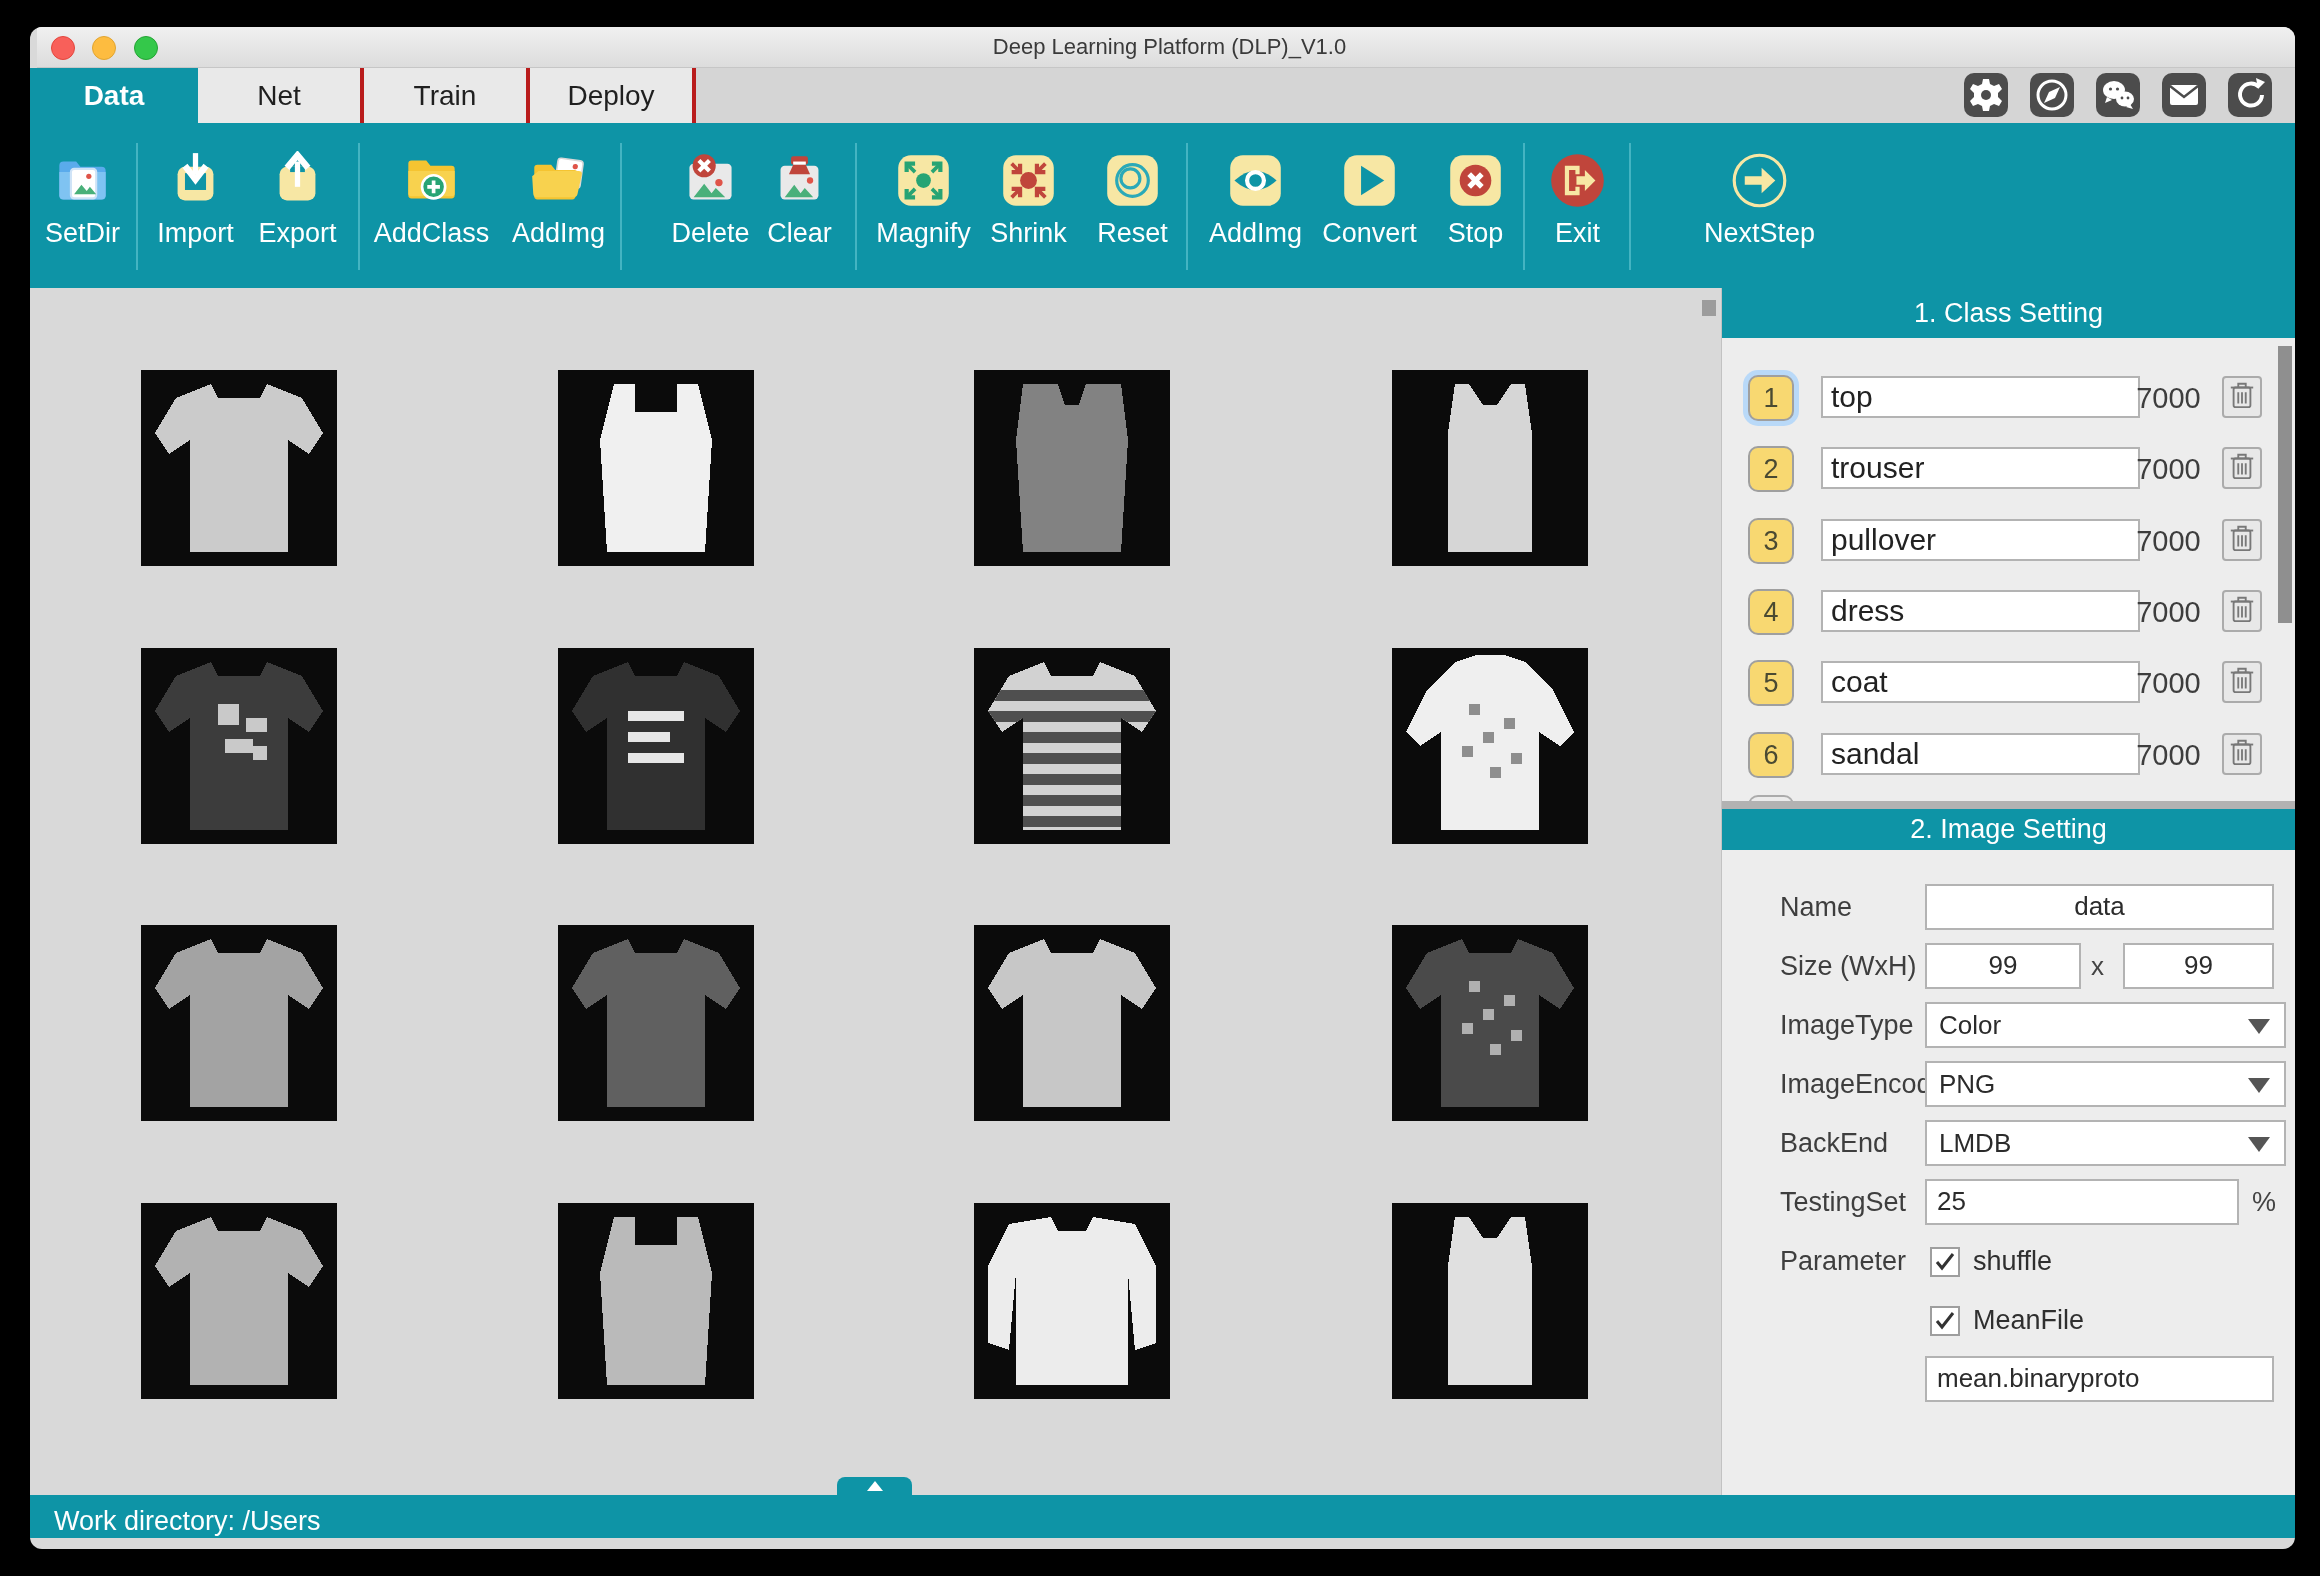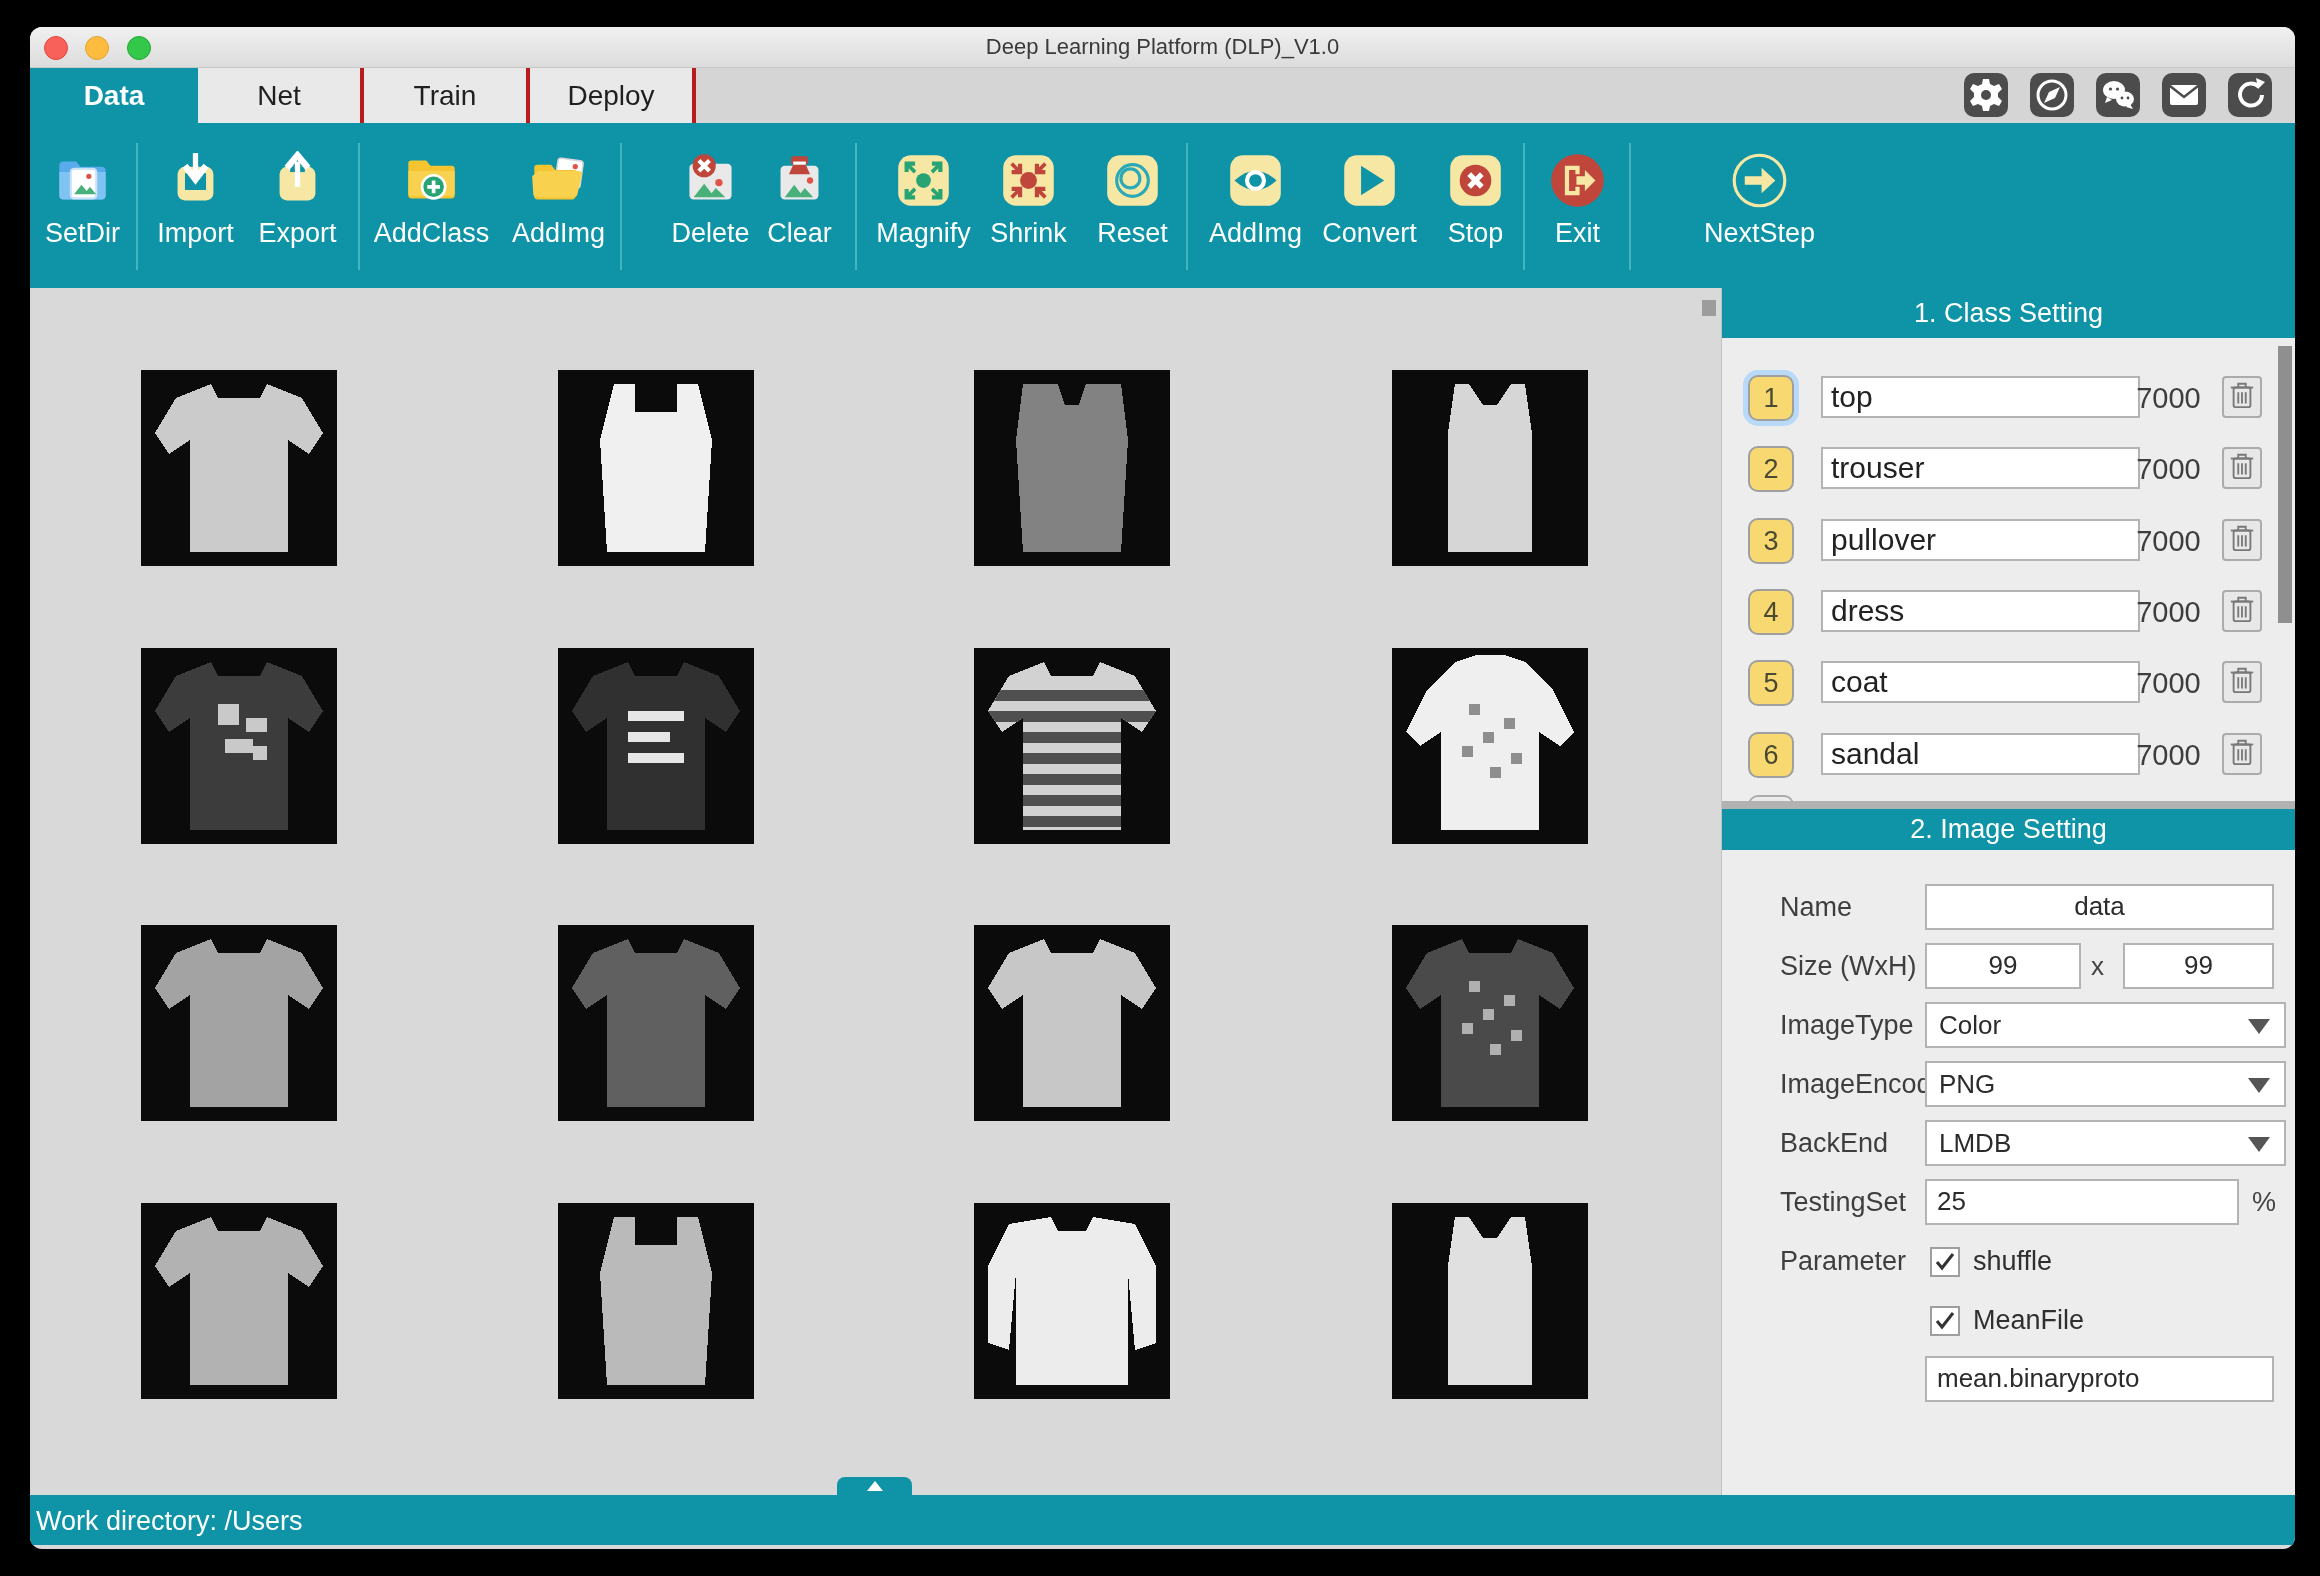--- a/index.html
+++ b/index.html
@@ -2,21 +2,21 @@
 <html><head>
 <meta charset="utf-8">
 <style>
   html,body{margin:0;padding:0;background:#000;}
   .screen{position:relative;width:2321px;height:1576px;background:#000;overflow:hidden;
           font-family:"Liberation Sans",sans-serif;}
   .window{position:absolute;left:30px;top:27px;width:2265px;height:1522px;
           border-radius:12px;overflow:hidden;background:#d9d9d9;}
 
   
-  .titlebar{position:absolute;left:0;top:0;width:100%;height:40px;
+  .titlebar{position:absolute;left:7px;top:0;width:100%;height:40px;
             background:linear-gradient(#f0f0f0,#dcdcdc);border-bottom:1px solid #c6c6c6;}
   .light{position:absolute;top:9px;width:22px;height:22px;border-radius:50%;}
   .light.close{left:14px;background:#f8605a;border:1px solid #e2463d;}
   .light.min{left:55px;background:#fdbc40;border:1px solid #e0a431;}
   .light.zoom{left:97px;background:#34c84a;border:1px solid #24a334;}
   .wtitle{position:absolute;left:0;top:0;width:100%;height:40px;line-height:40px;
           text-align:center;font-size:22px;color:#3a3a3a;}
 
   
   .tabstrip{position:absolute;left:0;top:41px;width:100%;height:55px;background:#d5d5d5;}
@@ -36,22 +36,22 @@
 
   
   .main-thumb{position:absolute;left:1672px;top:273px;width:14px;height:16px;background:#9c9c9c;}
   .cell{position:absolute;width:196px;height:196px;background:#0b0b0b;}
   .pulltab{position:absolute;left:807px;top:1450px;width:75px;height:18px;background:#0e94a6;
            border-radius:8px 8px 0 0;display:flex;justify-content:center;align-items:center;}
   .pulltab .tri{width:0;height:0;border-left:8px solid transparent;border-right:8px solid transparent;
                 border-bottom:10px solid #fff;}
 
   
-  .statusbar{position:absolute;left:0;top:1468px;width:100%;height:50px;background:#0e94a6;
-             color:#fff;font-size:27px;line-height:53px;padding-left:6px;box-sizing:border-box;}
+  .statusbar{position:absolute;left:0;top:1468px;width:100%;height:43px;background:#0e94a6;
+             color:#fff;font-size:27px;line-height:53px;padding-left:24px;box-sizing:border-box;}
 
   
   .panel{position:absolute;left:1691px;top:261px;width:574px;height:1207px;background:#ededed;
          border-left:1px solid #c2c2c2;box-sizing:border-box;}
   .panel-h1{position:absolute;left:0;top:0;width:100%;height:50px;background:#0e94a6;color:#fff;
             font-size:27px;line-height:50px;text-align:center;}
   .panel-h2{position:absolute;left:0;top:521px;width:100%;height:41px;background:#0e94a6;color:#fff;
             font-size:27px;line-height:41px;text-align:center;}
   .divider{position:absolute;left:0;top:513px;width:100%;height:8px;background:#b2b2b2;}
   .crow{position:absolute;left:0;width:100%;height:46px;}

